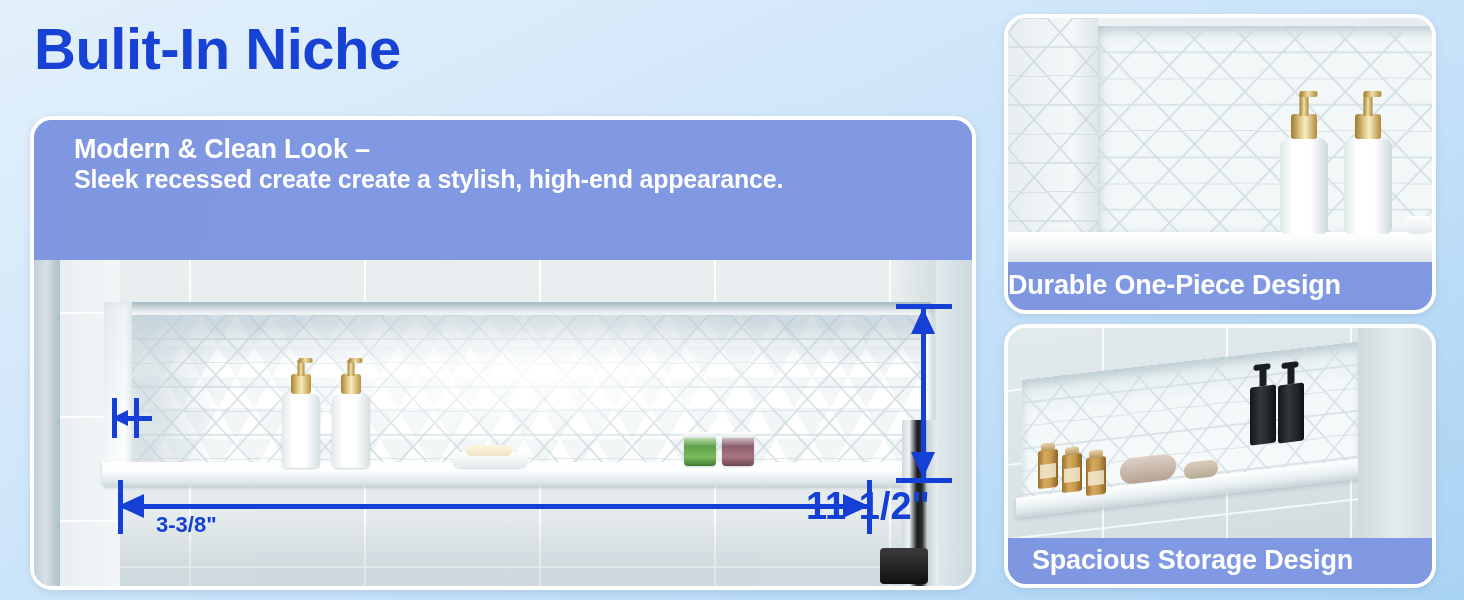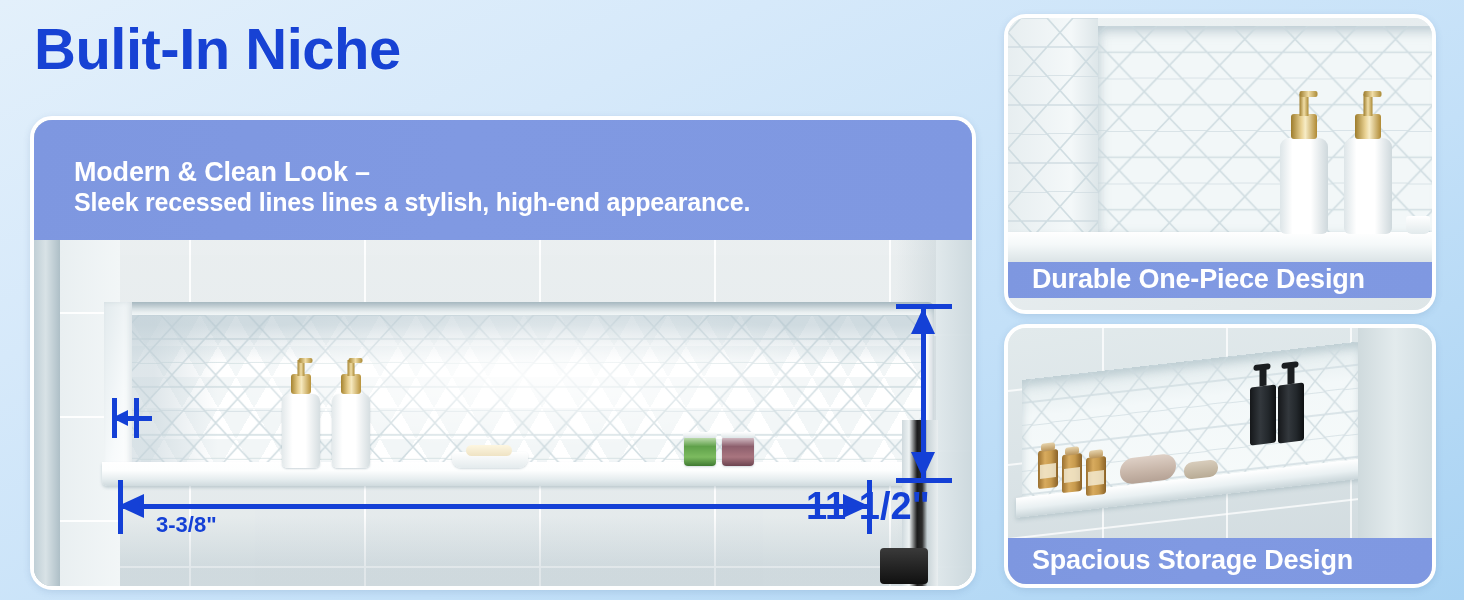--- a/index.html
+++ b/index.html
@@ -72,25 +72,24 @@
 
   
   #main-card {
     left: 30px;
     top: 116px;
     width: 946px;
     height: 474px;
   }
   #main-banner {
     top: 0;
-    height: 120px;
+    height: 140px;
     padding: 14px 0 0 40px;
     flex-direction: column;
     align-items: flex-start;
-    justify-content: center;
     z-index: 5;
   }
 
   
   .shower-bg {
     position: absolute;
     inset: 0;
     background:
       linear-gradient(180deg, #eef2f3 0%, #e6ecee 40%, #dfe7e9 100%);
   }
@@ -346,21 +345,21 @@
   #label-height { font-size: 38px; left: 772px; top: 365px; }
   #label-depth  { font-size: 22px; left: 122px; top: 392px; }
 
   
   #card-top-right {
     left: 1004px;
     top: 14px;
     width: 432px;
     height: 300px;
   }
-  #caption-top-right { bottom: 12px; height: 36px; padding-left: 24px; }
+  #caption-top-right { bottom: 0; height: 48px; }
 
   .tr-bg {
     position: absolute;
     inset: 0;
     background: linear-gradient(150deg, #eef3f4 0%, #e6ecee 50%, #dde5e7 100%);
   }
   .tr-niche {
     position: absolute;
     left: 86px;
     top: 8px;
@@ -578,21 +577,21 @@
         <div class="tick-v" style="left:78px; top:278px; height:40px;"></div>
         <div class="tick-v" style="left:100px; top:278px; height:40px;"></div>
         <div class="dim-line-h" style="left:80px; top:296px; width:38px;"></div>
         <div class="arrow sm-left" style="left:78px; top:290px;"></div>
       </div>
       <div class="dim-label" id="label-depth">3-3/8"</div>
     </div>
 
     <div class="caption" id="main-banner">
       <div class="cap-line1">Modern &amp; Clean Look –</div>
-      <div class="cap-line2">Sleek recessed lines lines a stylish, high-end appearance.</div>
+      <div class="cap-line2">Sleek recessed create create a stylish, high-end appearance.</div>
     </div>
   </div>
 
   <div class="card" id="card-top-right">
     <div class="photo">
       <div class="tr-bg"></div>
       <div class="tr-niche">
         <div class="hexlines">
           <svg viewBox="0 0 360 240" preserveAspectRatio="none" aria-hidden="true">
             <defs>

